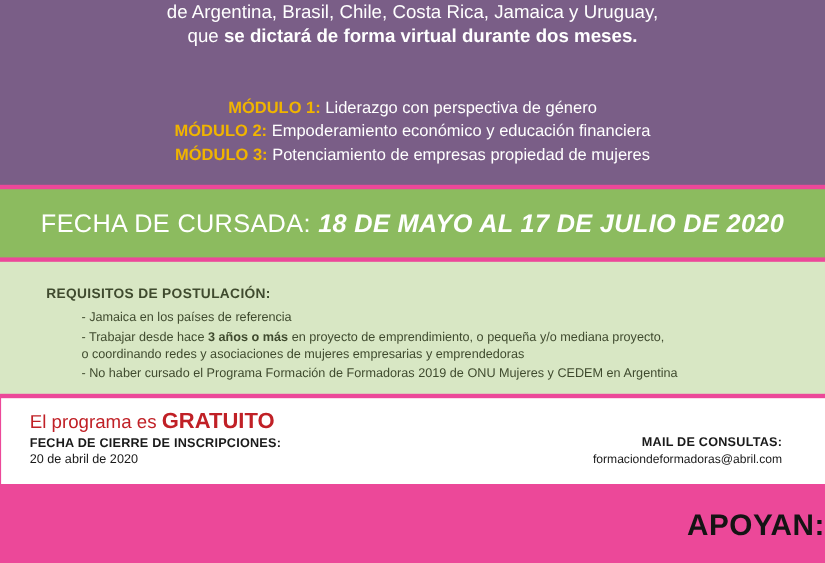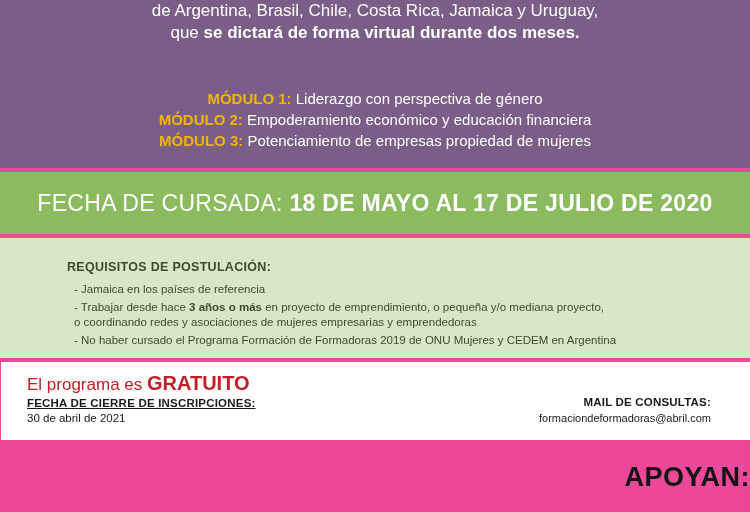--- a/index.html
+++ b/index.html
@@ -91,41 +91,41 @@
     align-items: center;
     justify-content: center;
   }
   .green-band-text {
     font-size: 23px;
     color: #ffffff;
     letter-spacing: 0.3px;
   }
   .green-band-text .bold {
     font-weight: bold;
+    font-style: italic;
   }
 
   
   .reqs-block {
     position: absolute;
     left: 0;
     top: 238px;
     width: 750px;
     height: 120px;
     background: #d8e7c4;
     color: #3e4a2c;
   }
   .reqs-title {
     position: absolute;
     left: 42px;
     top: 22px;
     font-size: 12.5px;
     font-weight: bold;
     letter-spacing: 0.3px;
     color: #3f4a2e;
-    margin-left: 25px;
   }
   .req-item {
     position: absolute;
     left: 74px;
     font-size: 11.5px;
     line-height: 15px;
     color: #3f4a2e;
   }
   .req-item b { font-weight: bold; }
   #req-item-0 { top: 44px; }
@@ -153,21 +153,20 @@
     font-weight: bold;
   }
   .cierre-label {
     position: absolute;
     left: 26px;
     top: 35px;
     font-size: 11.5px;
     font-weight: bold;
     color: #1a1a1a;
     letter-spacing: 0.2px;
-    text-decoration: underline;
   }
   .cierre-date {
     position: absolute;
     left: 26px;
     top: 50px;
     font-size: 11.5px;
     color: #1a1a1a;
   }
   .mail-label {
     position: absolute;
@@ -245,20 +244,20 @@
     <div class="req-item" id="req-item-2">
       <span>- No haber cursado el Programa Formación de Formadoras 2019 de ONU Mujeres y CEDEM en Argentina</span>
     </div>
   </div>
 
   <div class="info-strip">
     <div class="gratuito">
       <span>El programa es </span><span class="big">GRATUITO</span>
     </div>
     <div class="cierre-label">FECHA DE CIERRE DE INSCRIPCIONES:</div>
-    <div class="cierre-date">30 de abril de 2021</div>
+    <div class="cierre-date">20 de abril de 2020</div>
     <div class="mail-label">MAIL DE CONSULTAS:</div>
     <div class="mail-value">formaciondeformadoras@abril.com</div>
   </div>
 
   <div class="apoyan">APOYAN:</div>
 
 </div>
 
 </body></html>

